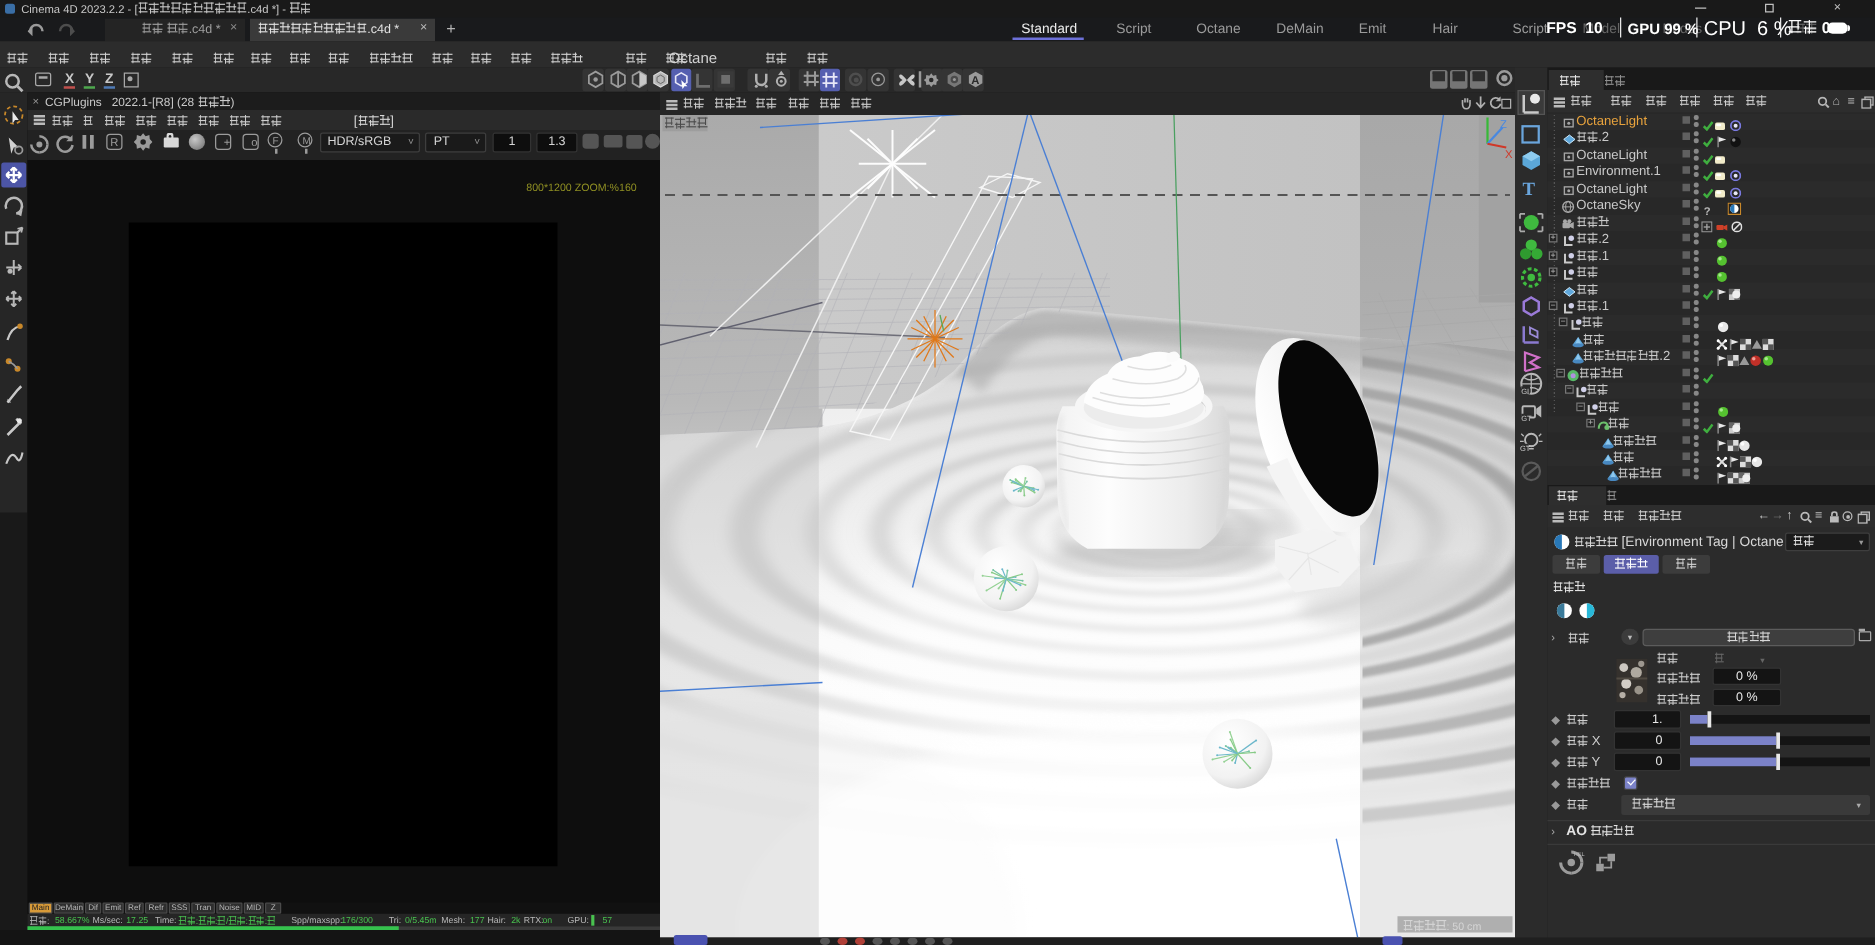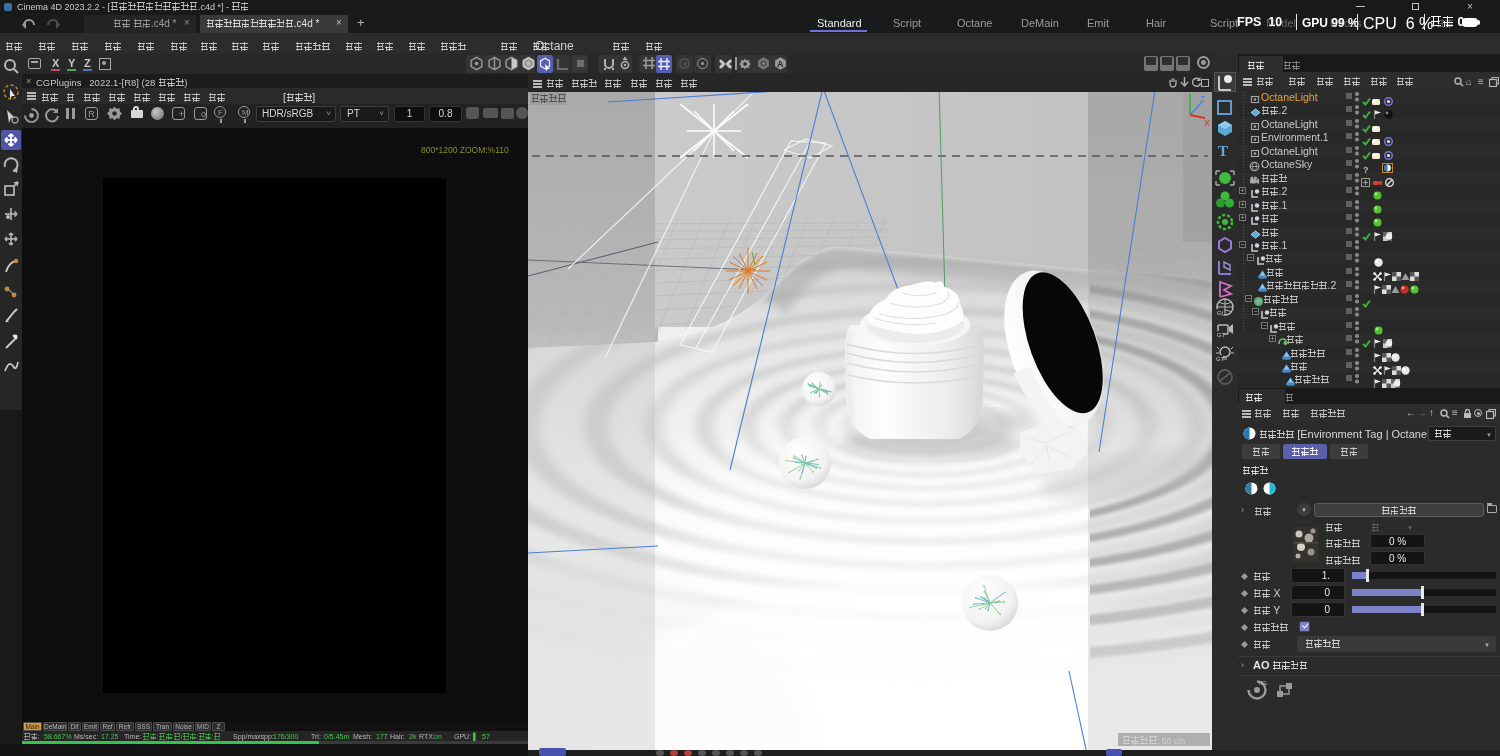--- a/index.html
+++ b/index.html
@@ -290,28 +290,28 @@
 <div class="a" style="left:201px;top:109px;font-size:9px;color:#9b9b9b">o</div>
 <div class="a" style="left:214px;top:106px;width:12px;height:12px;border:1.5px solid #9b9b9b;border-radius:50%"></div>
 <div class="a" style="left:218px;top:108px;font-size:8px;color:#9b9b9b">F</div>
 <div class="a" style="left:220px;top:119px;width:2px;height:4px;background:#9b9b9b"></div>
 <div class="a" style="left:238px;top:106px;width:12px;height:12px;border:1.5px solid #9b9b9b;border-radius:50%"></div>
 <div class="a" style="left:242px;top:108px;font-size:8px;color:#9b9b9b">M</div>
 <div class="a" style="left:244px;top:119px;width:2px;height:4px;background:#9b9b9b"></div>
 <div class="a" style="left:256px;top:106px;width:80px;height:16px;background:#1a1a1a;border:1px solid #3e3e3e;border-radius:2px;color:#d5d5d5;font-size:10px;line-height:14px;padding-left:5px">HDR/sRGB<span style="float:right;margin-right:4px;color:#999;font-size:8px">˅</span></div>
 <div class="a" style="left:340px;top:106px;width:49px;height:16px;background:#1a1a1a;border:1px solid #3e3e3e;border-radius:2px;color:#d5d5d5;font-size:10px;line-height:14px;padding-left:6px">PT<span style="float:right;margin-right:4px;color:#999;font-size:8px">˅</span></div>
 <div class="a" style="left:394px;top:106px;width:31px;height:16px;background:#0e0e0e;border:1px solid #333;border-radius:2px;color:#d5d5d5;font-size:10px;line-height:14px;text-align:center">1</div>
-<div class="a" style="left:429px;top:106px;width:33px;height:16px;background:#0e0e0e;border:1px solid #333;border-radius:2px;color:#d5d5d5;font-size:10px;line-height:14px;text-align:center">0.8</div>
+<div class="a" style="left:429px;top:106px;width:33px;height:16px;background:#0e0e0e;border:1px solid #333;border-radius:2px;color:#d5d5d5;font-size:10px;line-height:14px;text-align:center">1.3</div>
 <div class="a" style="left:466px;top:107px;width:13px;height:12px;background:#555;border-radius:3px"></div>
 <div class="a" style="left:483px;top:108px;width:15px;height:10px;background:#555;border-radius:2px"></div>
 <div class="a" style="left:501px;top:108px;width:13px;height:11px;background:#555;border-radius:2px"></div>
 <div class="a" style="left:516px;top:107px;width:12px;height:12px;background:#555;border-radius:50%"></div>
 <div class="a" style="left:22px;top:128px;width:506px;height:594px;background:#0e0e0e"></div>
 <div class="a" style="left:103px;top:178px;width:343px;height:515px;background:#000"></div>
-<div class="a" style="left:421px;top:145px;font-size:8.5px;color:#8f8f23;white-space:nowrap">800*1200 ZOOM:%110</div>
+<div class="a" style="left:421px;top:145px;font-size:8.5px;color:#8f8f23;white-space:nowrap">800*1200 ZOOM:%160</div>
 <div class="a" style="left:22px;top:722px;width:506px;height:10px;background:#111"></div>
 <div class="a" style="left:23px;top:722px;width:19px;height:9px;background:#d89a38;border:1px solid #4a4a4a;border-radius:1px;font-size:6.5px;color:#222;text-align:center;line-height:7px">Main</div>
 <div class="a" style="left:43px;top:722px;width:24px;height:9px;background:#2e2e2e;border:1px solid #4a4a4a;border-radius:1px;font-size:6.5px;color:#b5b5b5;text-align:center;line-height:7px">DeMain</div>
 <div class="a" style="left:68px;top:722px;width:13px;height:9px;background:#2e2e2e;border:1px solid #4a4a4a;border-radius:1px;font-size:6.5px;color:#b5b5b5;text-align:center;line-height:7px">Dif</div>
 <div class="a" style="left:82px;top:722px;width:17px;height:9px;background:#2e2e2e;border:1px solid #4a4a4a;border-radius:1px;font-size:6.5px;color:#b5b5b5;text-align:center;line-height:7px">Emit</div>
 <div class="a" style="left:100px;top:722px;width:15px;height:9px;background:#2e2e2e;border:1px solid #4a4a4a;border-radius:1px;font-size:6.5px;color:#b5b5b5;text-align:center;line-height:7px">Ref</div>
 <div class="a" style="left:116px;top:722px;width:18px;height:9px;background:#2e2e2e;border:1px solid #4a4a4a;border-radius:1px;font-size:6.5px;color:#b5b5b5;text-align:center;line-height:7px">Refr</div>
 <div class="a" style="left:135px;top:722px;width:17px;height:9px;background:#2e2e2e;border:1px solid #4a4a4a;border-radius:1px;font-size:6.5px;color:#b5b5b5;text-align:center;line-height:7px">SSS</div>
 <div class="a" style="left:153px;top:722px;width:19px;height:9px;background:#2e2e2e;border:1px solid #4a4a4a;border-radius:1px;font-size:6.5px;color:#b5b5b5;text-align:center;line-height:7px">Tran</div>
 <div class="a" style="left:173px;top:722px;width:21px;height:9px;background:#2e2e2e;border:1px solid #4a4a4a;border-radius:1px;font-size:6.5px;color:#b5b5b5;text-align:center;line-height:7px">Noise</div>

